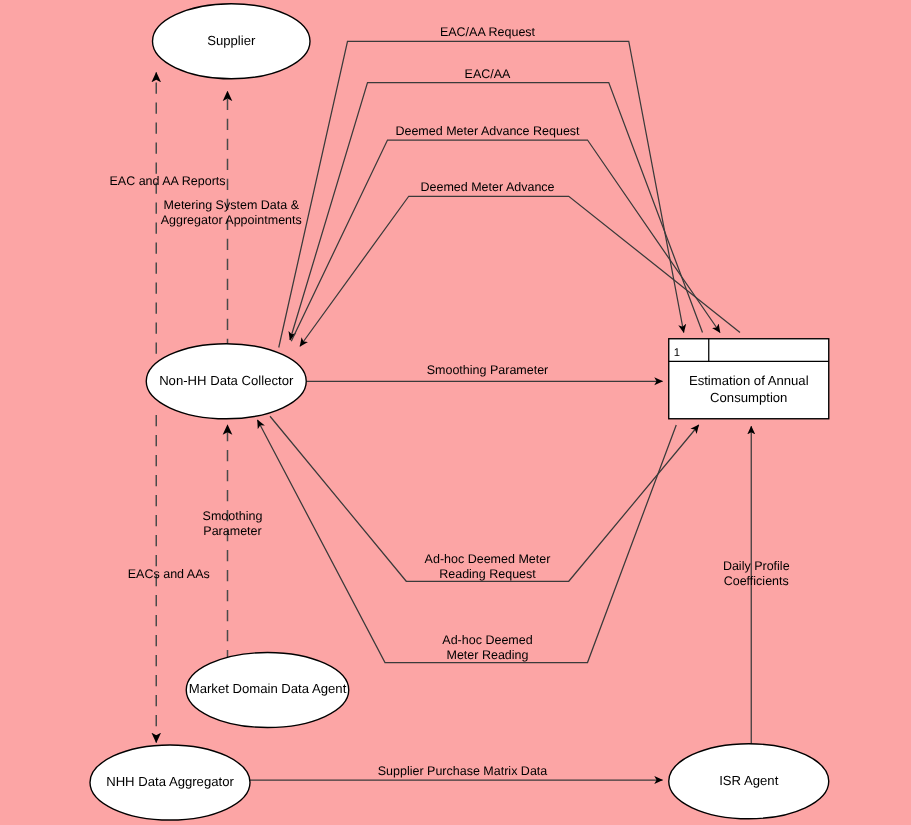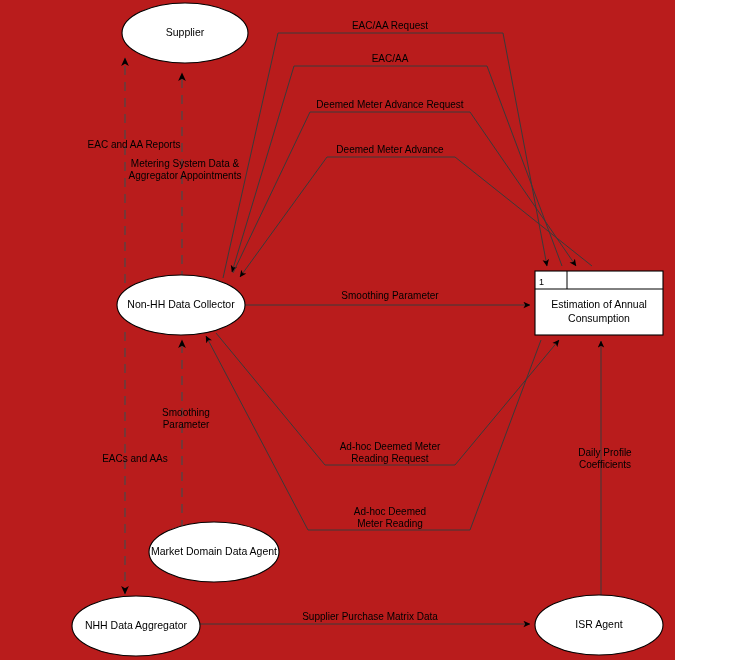--- a/index.html
+++ b/index.html
@@ -8,23 +8,23 @@
     background: #ffffff;
   }
   body {
     width: 729px;
     height: 660px;
     font-family: "Liberation Sans", sans-serif;
     overflow: hidden;
   }
   #diagram-root {
     position: relative;
-    width: 675px;
+    width: 729px;
     height: 660px;
-    background: #b91c1c;
+    background: #fca5a5;
   }
   svg#dfd {
     display: block;
     width: 729px;
     height: 660px;
   }
   .shape-line {
     fill: none;
     stroke: #000000;
     stroke-width: 1;

